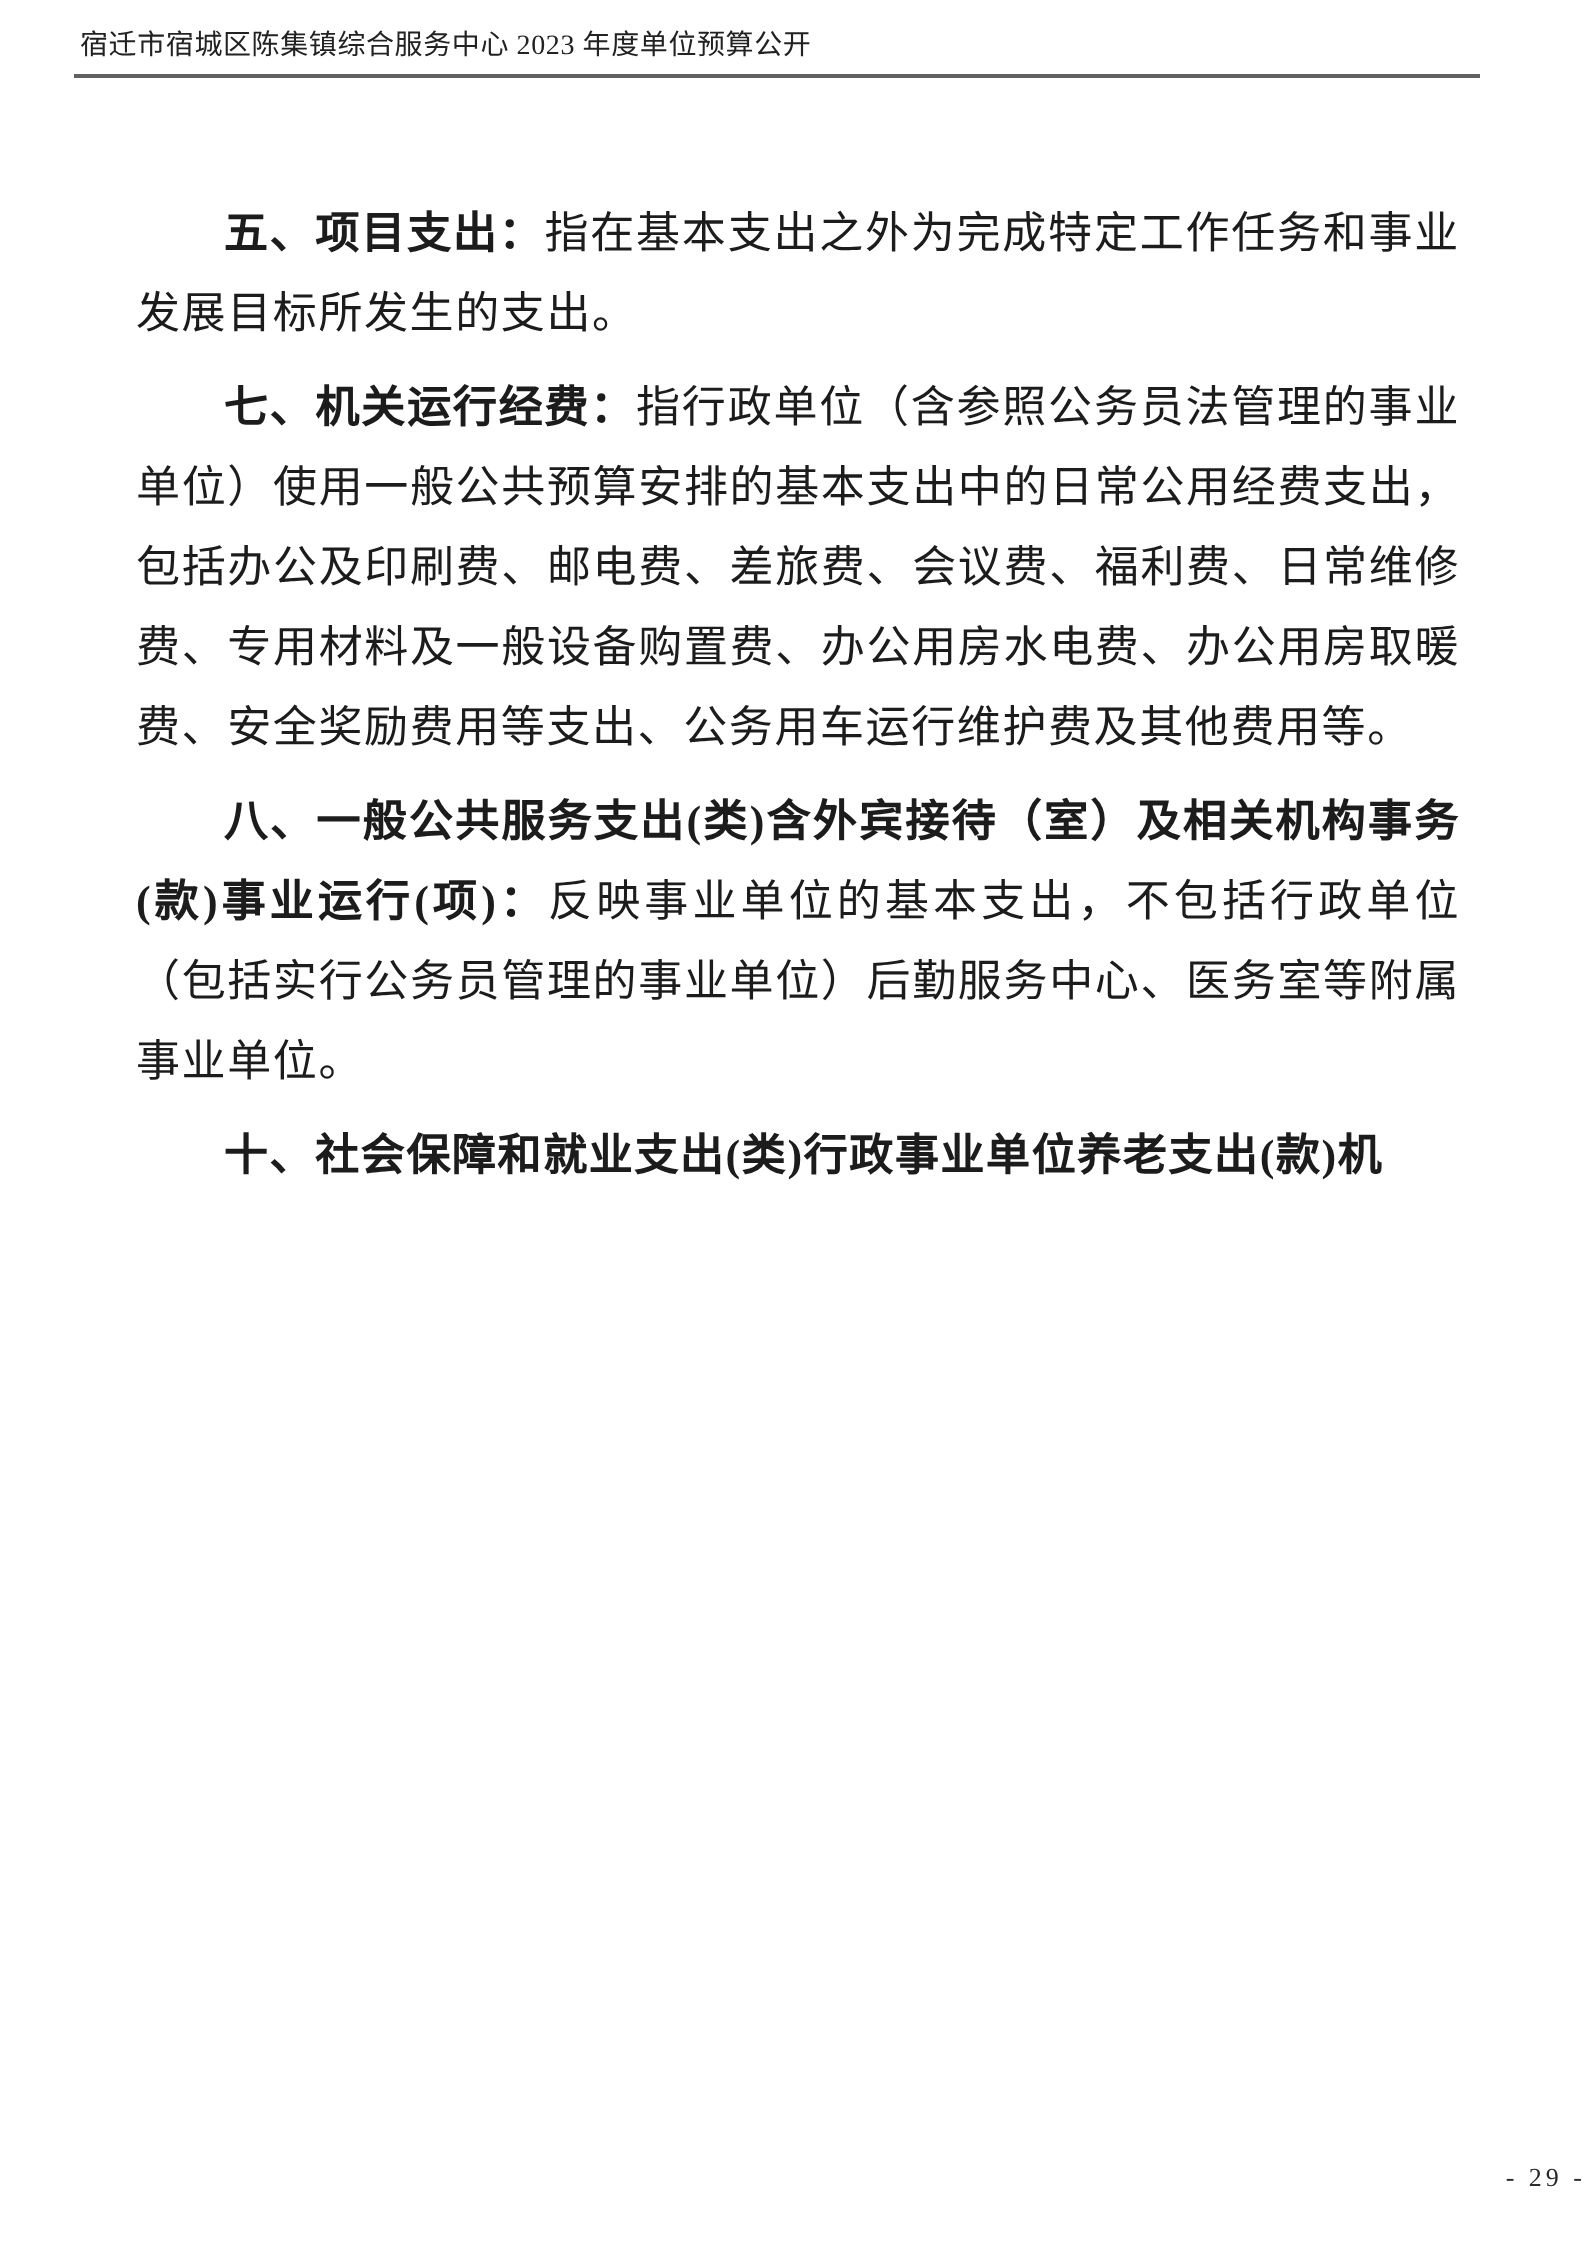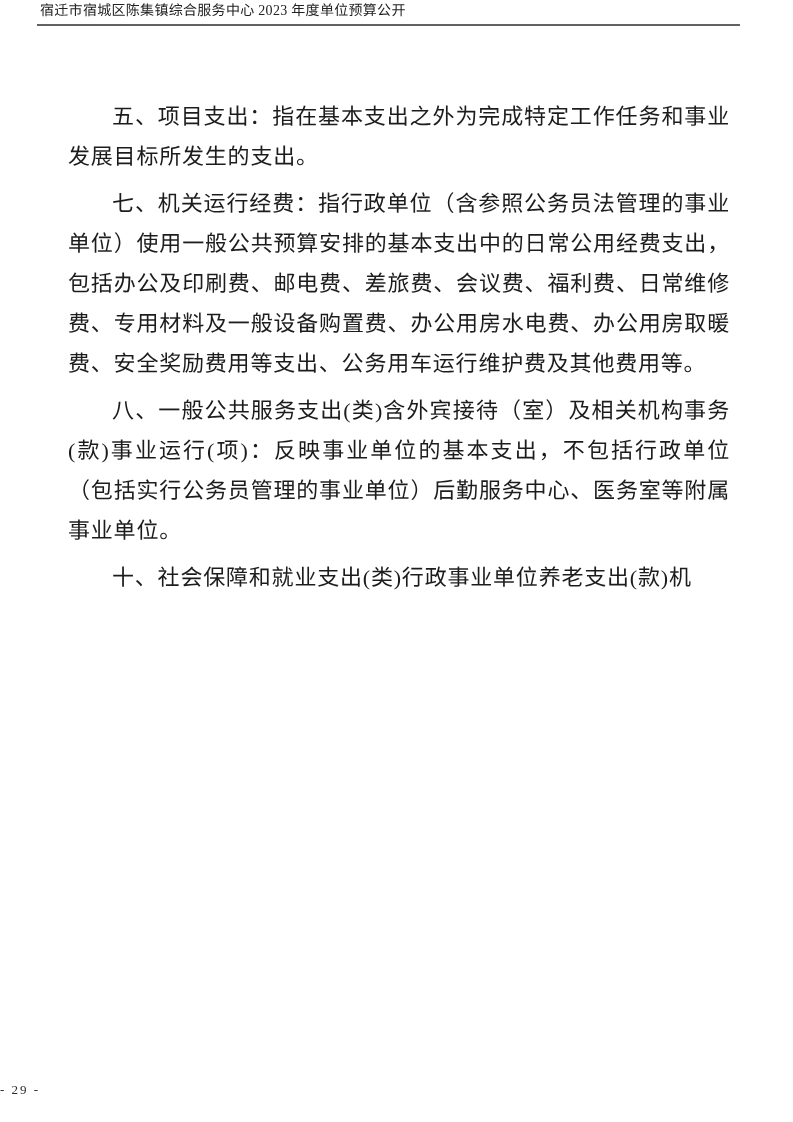--- a/index.html
+++ b/index.html
@@ -11,21 +11,21 @@
     position: relative;
     width: 793px;
     height: 1122px;
     background: #ffffff;
     overflow: hidden;
     font-family: "Liberation Serif", "DejaVu Serif", serif;
     color: #1c1c1c;
   }
   .page-header {
     position: absolute;
-    top: 2px;
+    top: 15px;
     left: 37px;
     width: 703px;
     border-bottom: 2px solid #616161;
     padding-bottom: 5px;
   }
   .header-title {
     font-size: 14px;
     line-height: 17px;
     color: #222222;
     padding-left: 3px;
@@ -42,28 +42,28 @@
     margin: 0 0 7px 0;
     font-size: 22px;
     line-height: 40px;
     letter-spacing: 0.8px;
     text-align: justify;
     text-justify: inter-character;
     text-indent: 2em;
     color: #1c1c1c;
   }
   .para .lead {
-    font-weight: normal;
+    font-weight: bold;
   }
   .page-footer {
     position: absolute;
     top: 1080px;
     left: 0;
     width: 100%;
-    text-align: left;
+    text-align: right;
   }
   .page-number {
     font-size: 13px;
     letter-spacing: 2px;
     color: #2a2a2a;
   }
 </style>
 </head>
 <body>
 

